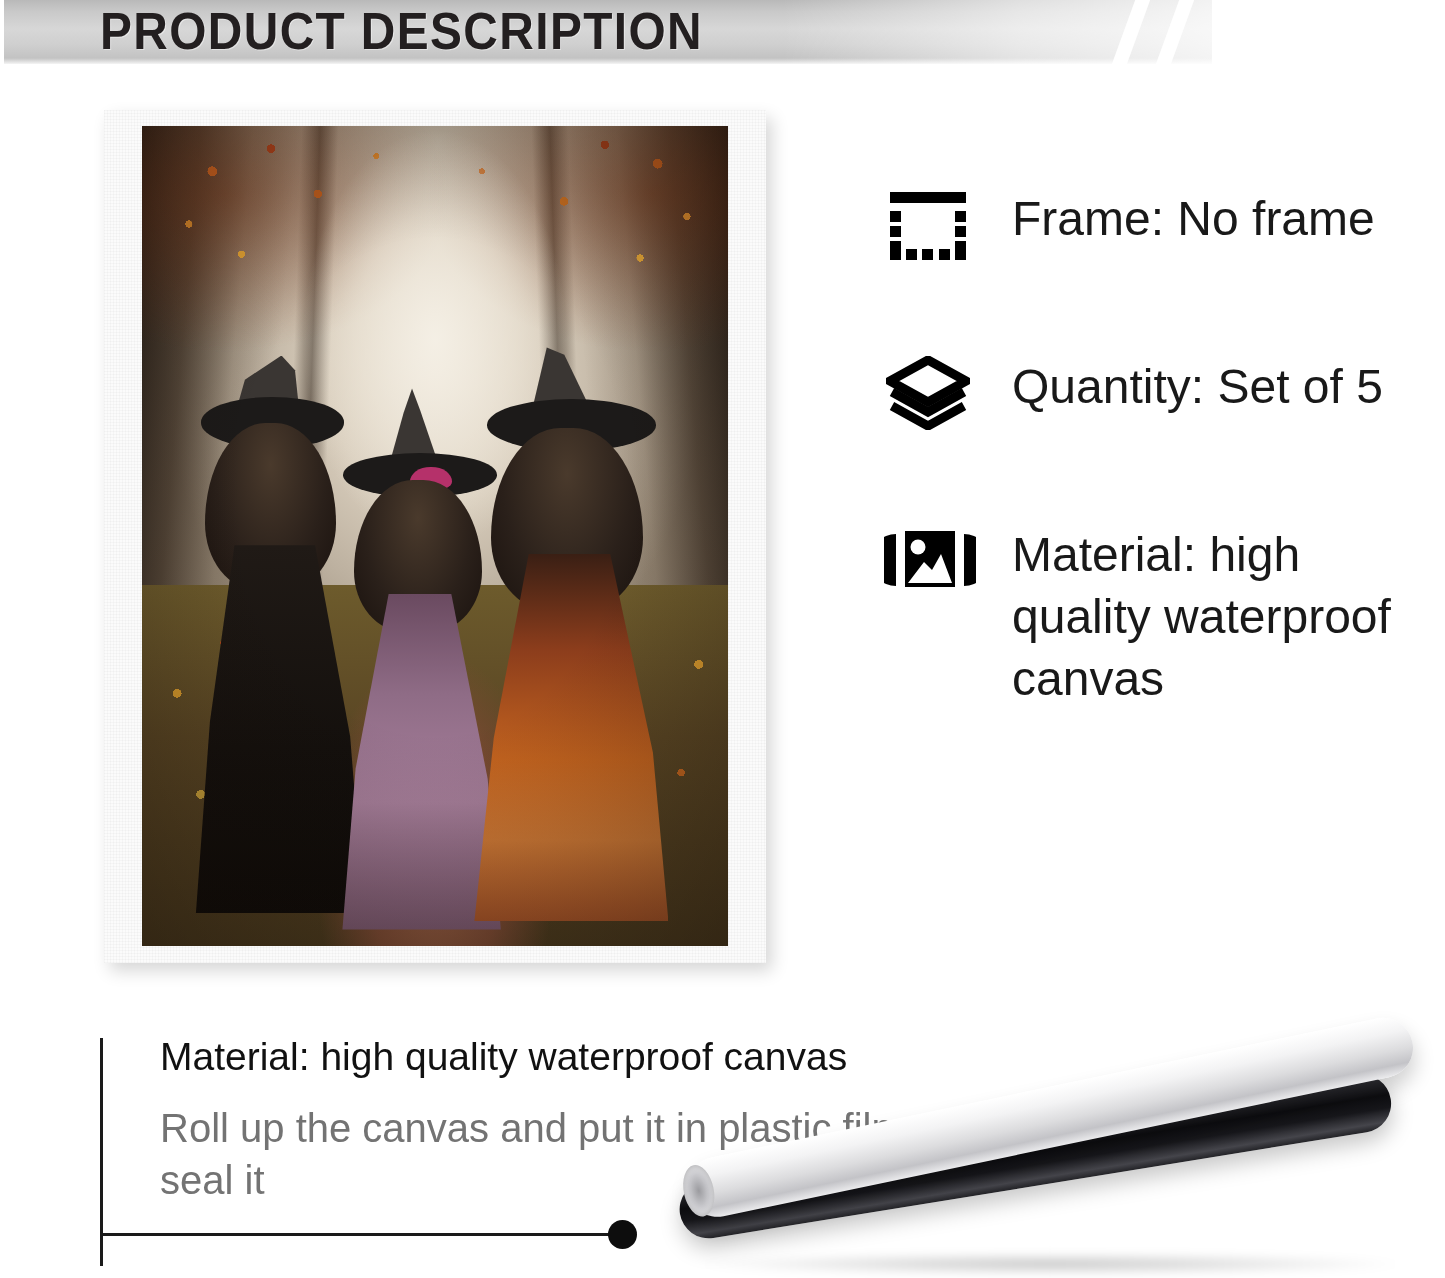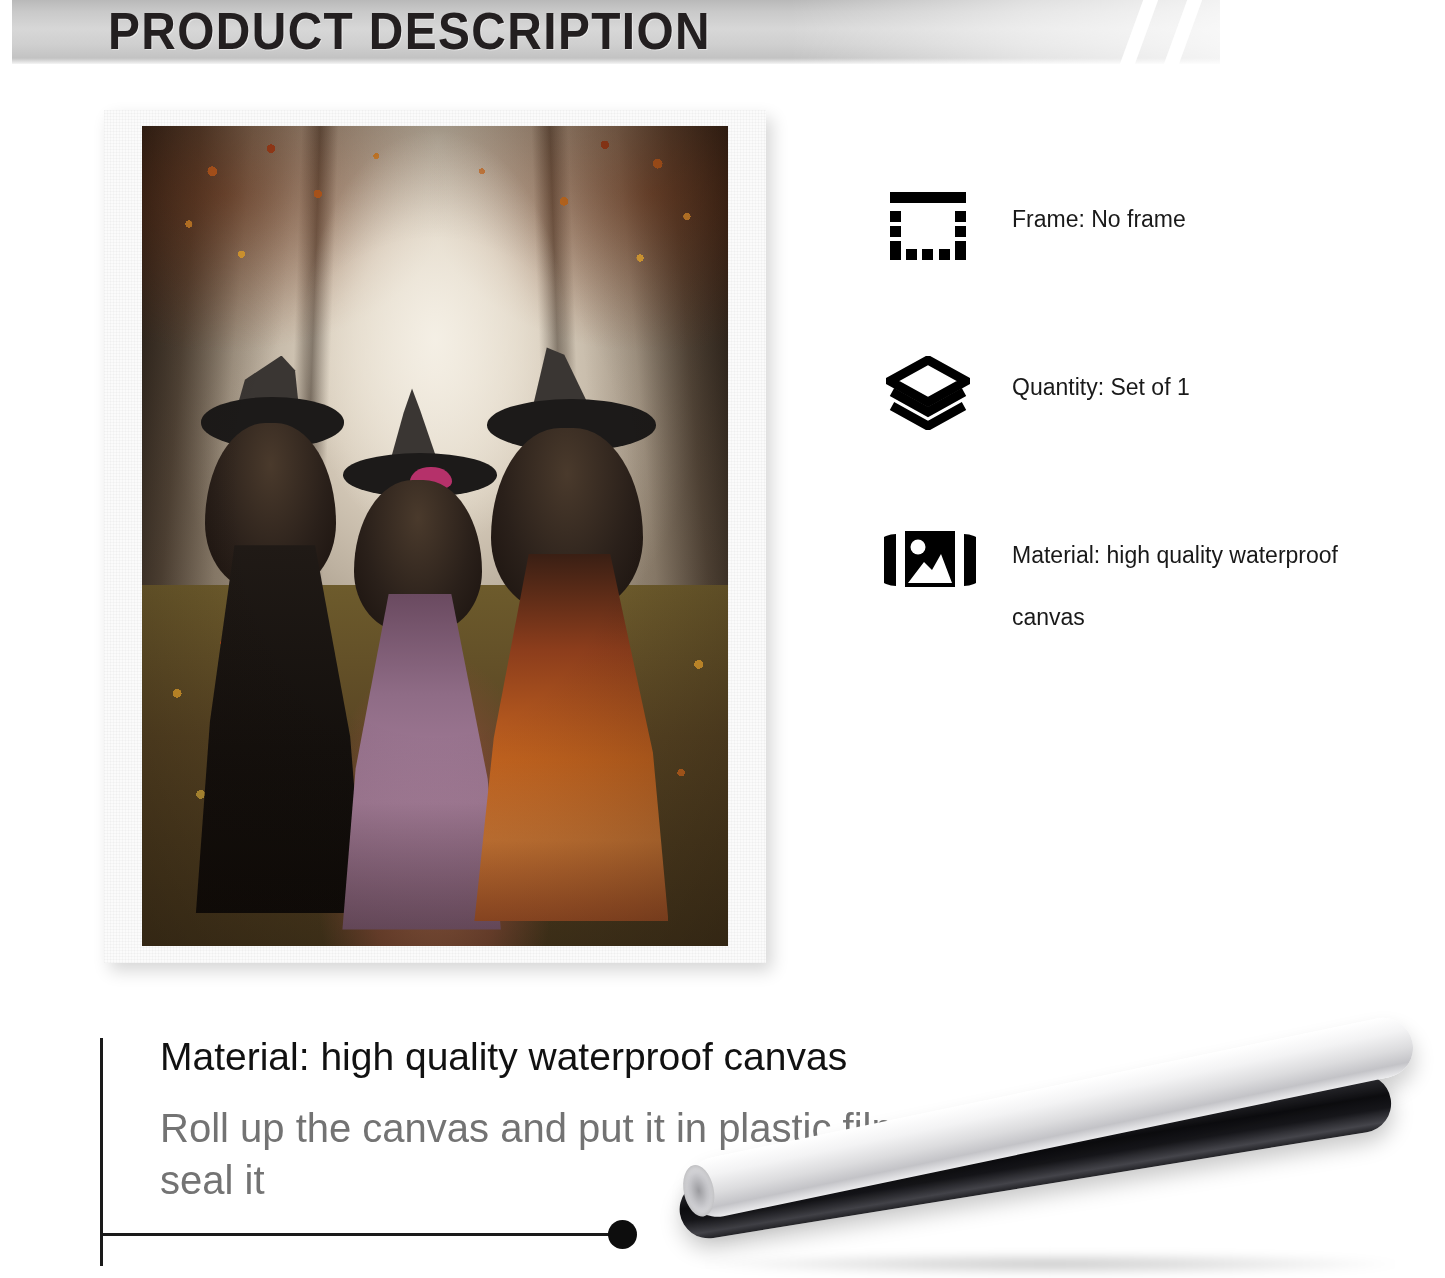--- a/index.html
+++ b/index.html
@@ -12,21 +12,21 @@
     height: 1278px;
     position: relative;
     overflow: hidden;
     font-family: "Liberation Sans", sans-serif;
     -webkit-font-smoothing: antialiased;
   }
 
   
   .banner {
     position: absolute;
-    left: 12px;
+    left: 4px;
     top: 0;
     width: 1208px;
     height: 64px;
     background: linear-gradient(180deg,#b9b9b9 0%, #c9c9c9 18%, #d7d7d7 45%, #cfcfcf 70%, #bdbdbd 100%);
     overflow: hidden;
   }
   .banner::after{
     content:"";
     position:absolute;
     left:0; bottom:0;
@@ -237,21 +237,21 @@
     align-items: flex-start;
     margin-bottom: 92px;
   }
   .feature .ficon {
     width: 92px;
     min-width: 92px;
     height: 76px;
     position: relative;
   }
   .feature .flabel {
-    font-size: 23px;
+    font-size: 48px;
     line-height: 62px;
     color: #191919;
     font-family: "Liberation Sans", sans-serif;
     padding-left: 44px;
     padding-top: 2px;
     max-width: 400px;
   }
 
   
   .ic-frame { position: absolute; left: 12px; top: 6px; width: 80px; height: 68px; }
@@ -437,21 +437,21 @@
   <div class="feature">
     <div class="ficon">
       <div class="ic-layers">
         <svg width="84" height="74" viewBox="0 0 84 74" aria-hidden="true">
           <polygon points="42,4 80,25 42,46 4,25" fill="none" stroke="#000" stroke-width="9"></polygon>
           <polyline points="6,36 42,56 78,36" fill="none" stroke="#000" stroke-width="9" stroke-linejoin="miter"></polyline>
           <polyline points="6,50 42,70 78,50" fill="none" stroke="#000" stroke-width="9" stroke-linejoin="miter"></polyline>
         </svg>
       </div>
     </div>
-    <div class="flabel">Quantity: Set of 1</div>
+    <div class="flabel">Quantity: Set of 5</div>
   </div>
 
   <div class="feature">
     <div class="ficon">
       <div class="ic-image">
         <svg width="92" height="68" viewBox="0 0 92 68" aria-hidden="true">
           <path d="M12 8 A26 26 0 0 0 12 60 Z" fill="#000"></path>
           <path d="M80 8 A26 26 0 0 1 80 60 Z" fill="#000"></path>
           <rect x="21" y="5" width="50" height="56" fill="#000"></rect>
           <circle cx="34" cy="21" r="7.5" fill="#fff"></circle>

